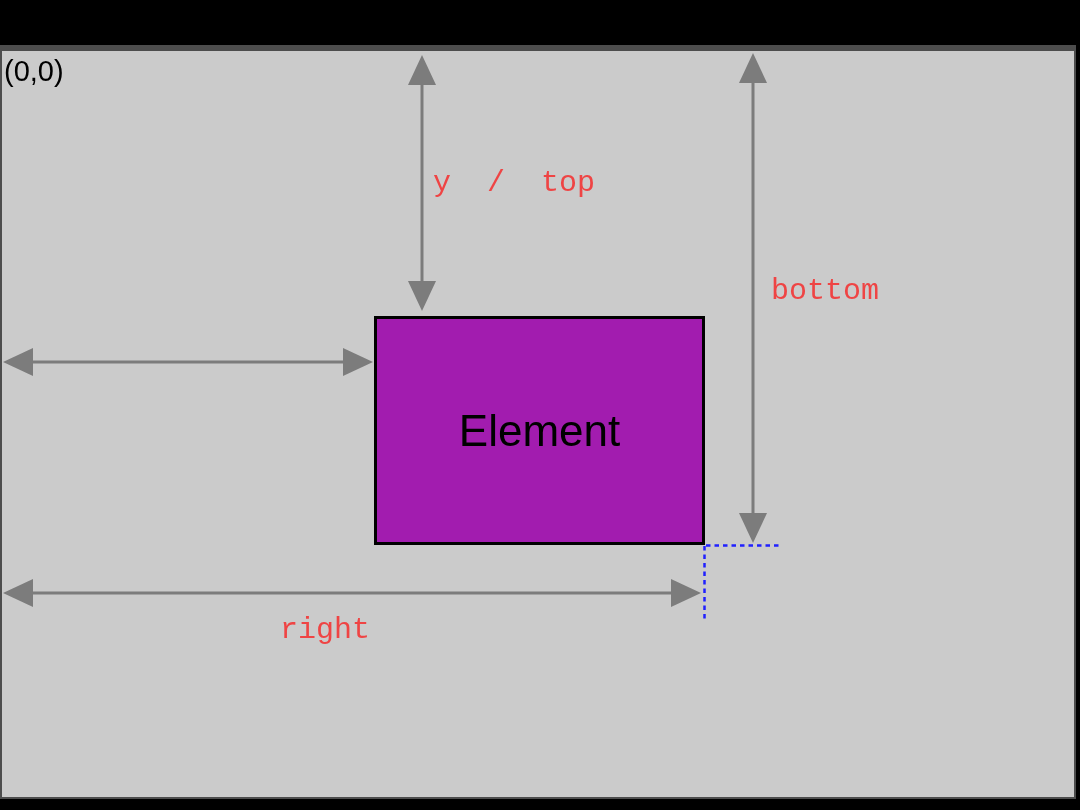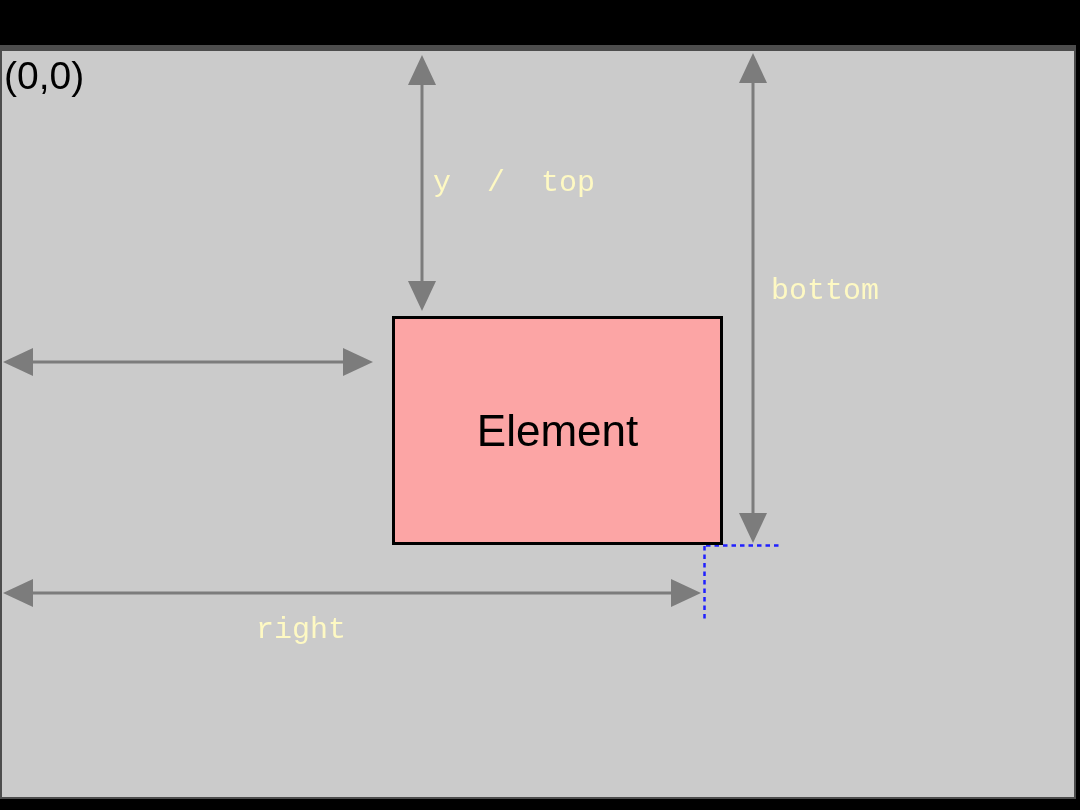--- a/index.html
+++ b/index.html
@@ -33,57 +33,57 @@
     width: 1080px;
     height: 810px;
     pointer-events: none;
     z-index: 2;
   }
   .origin {
     position: absolute;
     left: 4px;
     top: 56px;
     font-family: "Liberation Sans", sans-serif;
-    font-size: 39px;
+    font-size: 29px;
     line-height: 1.05;
     color: #000000;
     z-index: 3;
   }
   .element-box {
     position: absolute;
-    left: 392px;
+    left: 374px;
     top: 316px;
     width: 331px;
     height: 229px;
     box-sizing: border-box;
-    background: #fca5a5;
+    background: #a21caf;
     border: 3px solid #000000;
     display: flex;
     align-items: center;
     justify-content: center;
     z-index: 3;
   }
   .element-box span {
     font-family: "Liberation Sans", sans-serif;
     font-size: 44px;
     color: #000000;
   }
   .anno {
     position: absolute;
     font-family: "Liberation Mono", monospace;
     font-size: 30px;
     line-height: 1;
-    color: #fef9c3;
+    color: #ef4444;
     white-space: pre;
     z-index: 3;
   }
   .anno-top    { left: 433px; top: 168px; word-spacing: 18px; }
   .anno-left   { left: 114px; top: 384px; }
   .anno-bottom { left: 771px; top: 276px; }
-  .anno-right  { left: 256px; top: 615px; text-align: center; }
+  .anno-right  { left: 280px; top: 615px; text-align: center; }
 </style>
 </head>
 <body>
 
 <div class="window">
 
   <div class="stage"></div>
 
   <svg class="overlay" width="1080" height="810" viewBox="0 0 1080 810" xmlns="http://www.w3.org/2000/svg">
 

